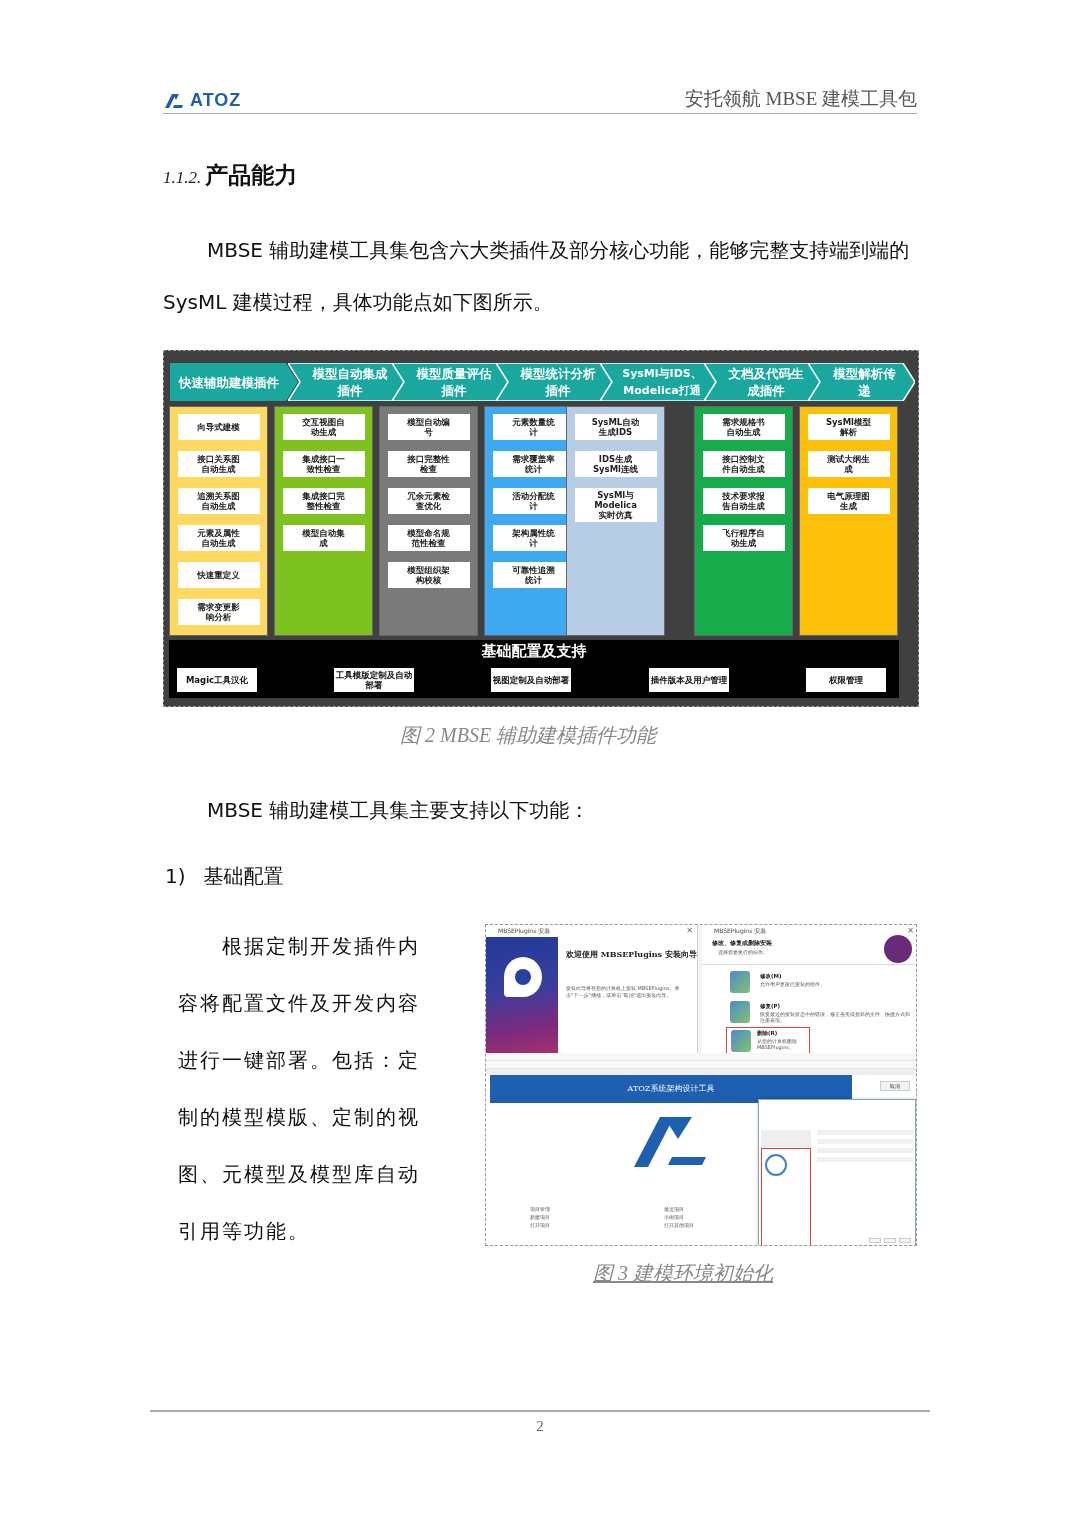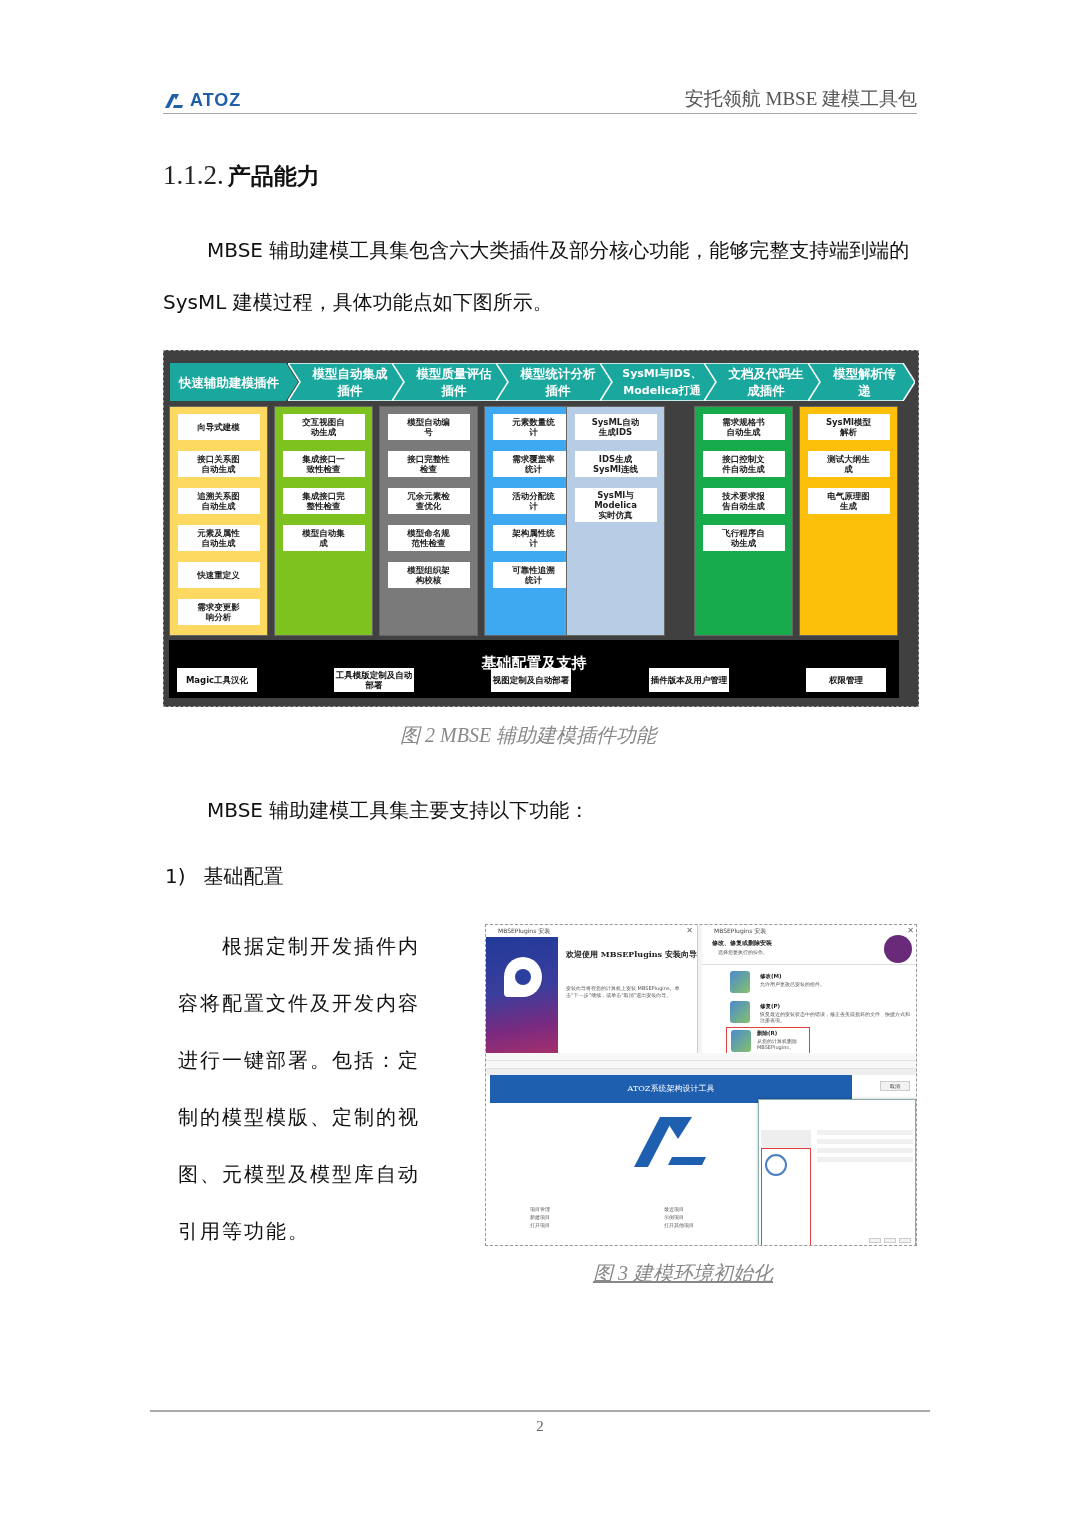--- a/index.html
+++ b/index.html
@@ -8,39 +8,39 @@
 
     
     .page-header { position: absolute; left: 163px; top: 86px; width: 754px; height: 28px; border-bottom: 1.5px solid #a8a8a8; }
     .logo { position: absolute; left: 2px; top: 4px; display: flex; align-items: center; gap: 5px; color: #1f5fa8; font-family: "Liberation Sans", sans-serif; font-weight: bold; font-size: 18px; letter-spacing: 1px; }
     .logo-mark { width: 20px; height: 14px; position: relative; }
     .logo-mark svg { display: block; }
     .header-title { position: absolute; right: 0; top: 0; font-family: "Liberation Serif", "DejaVu Serif", serif; font-size: 19px; color: #555; }
 
     
     .section-heading { position: absolute; left: 163px; top: 160px; font-size: 24px; display: flex; align-items: baseline; }
-    .section-num { font-family: "Liberation Serif", serif; font-size: 27px; color: #222; margin-right: 4px; }
+    .section-num { font-family: "Liberation Serif", serif; font-size: 17px; color: #222; margin-right: 4px; font-style: italic; }
     .section-title { font-family: "DejaVu Sans", sans-serif; font-weight: bold; font-size: 23px; }
 
     .para { position: absolute; font-size: 20px; line-height: 52px; color: #111; }
     .p1 { left: 163px; top: 224px; width: 756px; text-indent: 44px; }
 
     
     .fig2 { position: absolute; left: 163px; top: 350px; width: 756px; height: 357px; border: 1.5px dashed #999; background: #404040; }
     .arrows { position: absolute; left: 6px; top: 12px; width: 745px; height: 38px; }
     .arrow { position: absolute; top: 0; height: 38px; color: #fff; font-size: 12.5px; font-weight: bold; text-align: center; display: flex; align-items: center; justify-content: center; line-height: 17px; }
     .arrow-bg { position: absolute; inset: 0; }
     .arrow-label { position: relative; z-index: 2; padding: 0 14px 0 20px; }
 
     .cols { position: absolute; left: 5px; top: 55px; width: 730px; height: 230px; }
     .col { position: absolute; top: 0; width: 99px; height: 230px; border: 1.5px solid #666; padding-top: 7px; }
     .item { margin: 0 auto 11px; width: 82px; height: 26px; background: #fff; font-size: 8.5px; font-weight: bold; color: #222; display: flex; align-items: center; justify-content: center; text-align: center; line-height: 10px; padding: 0 16px; }
 
     .base { position: absolute; left: 5px; top: 289px; width: 730px; height: 58px; background: #000; }
-    .base-title { position: absolute; left: 0; right: 0; top: 2px; text-align: center; color: #fff; font-weight: bold; font-size: 15px; margin-top: 12px; }
+    .base-title { position: absolute; left: 0; right: 0; top: 2px; text-align: center; color: #fff; font-weight: bold; font-size: 15px; }
     .base-item { position: absolute; top: 28px; height: 24px; background: #fff; font-size: 8.5px; font-weight: bold; text-align: center; display: flex; align-items: center; justify-content: center; line-height: 10px; color: #111; }
 
     .caption { position: absolute; font-family: "Liberation Serif", "DejaVu Serif", serif; font-style: italic; font-size: 20px; color: #888; }
     .cap2 { left: 400px; top: 722px; }
     .cap3 { left: 593px; top: 1260px; text-decoration: underline; }
 
     .p2 { left: 207px; top: 784px; }
     .list-item { position: absolute; left: 165px; top: 850px; font-size: 20px; line-height: 52px; }
     .list-item .num { margin-right: 18px; }
 

